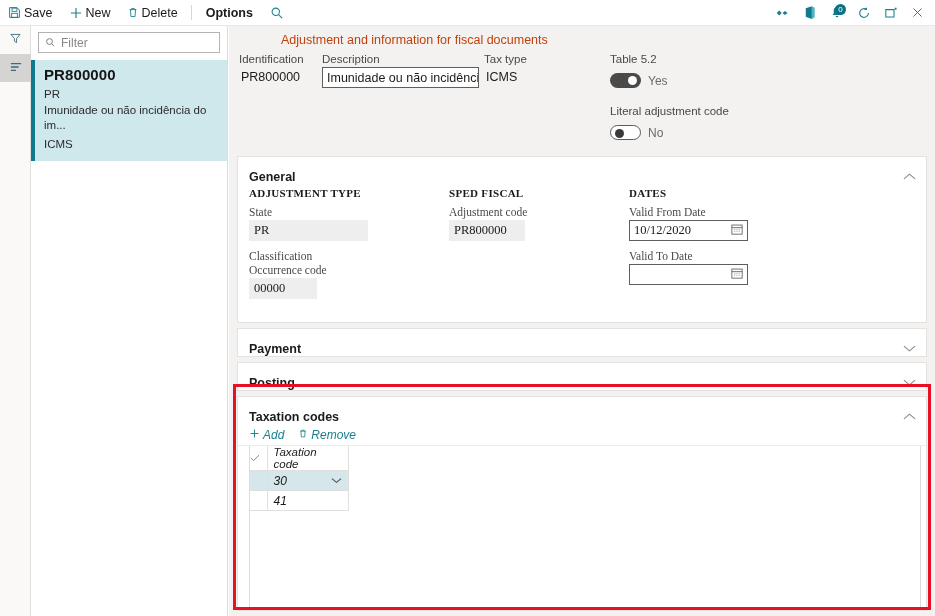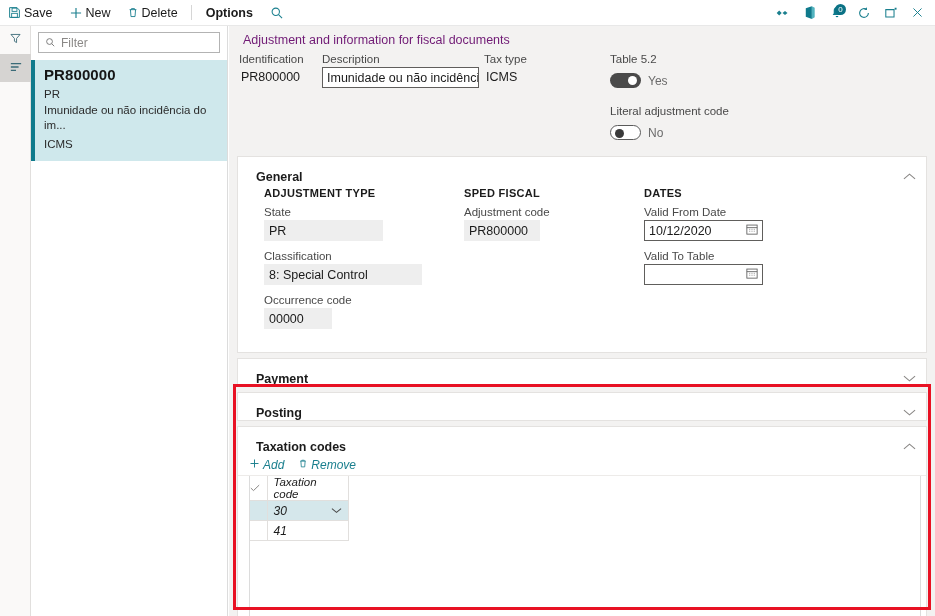--- a/index.html
+++ b/index.html
@@ -70,21 +70,21 @@
     padding: 6px 8px 9px 9px; cursor: pointer;
   }
   .li-title { font-size: 15px; font-weight: bold; color: #161616; letter-spacing: .1px; }
   .li-sub { font-size: 11.5px; color: #2b2b2b; margin-top: 4px; line-height: 15px; }
 
   
   .content {
     position: absolute; left: 229px; top: 26px; width: 706px; height: 590px;
     background: #f3f2f1; overflow: hidden;
   }
-  .page-head { padding: 7px 0 0 14px; font-size: 12.5px; color: #701a75; }
+  .page-head { padding: 7px 0 0 26px; font-size: 12.5px; color: #c2410c; margin-left: 26px; }
 
   .hdrfields {
     display: flex; padding: 6px 0 0 10px; position: relative;
   }
   .fld { margin-right: 0; }
   .fld-label { font-size: 11.5px; color: #494949; margin-bottom: 2px; }
   .fld-val-plain {
     font-size: 12.5px; color: #1b1b1b; height: 20px; line-height: 20px;
     padding-left: 2px;
   }
@@ -105,26 +105,26 @@
   .toggle.on .knob { background: #fff; right: 4px; }
   .toggle.off .knob { background: #3a3a3a; left: 4px; }
   .toggle-text { font-size: 12px; color: #6b6b6b; }
 
   
   .card {
     background: #ffffff; border: 1px solid #e4e2e0; margin: 0 8px 5px 8px;
   }
   .card-head {
     height: 27px; display: flex; align-items: center; justify-content: space-between;
-    padding: 12px 10px 0 11px; cursor: pointer; margin-left: 7px;
+    padding: 12px 10px 0 11px; cursor: pointer;
   }
   .card-title { font-size: 12.5px; font-weight: bold; color: #1b1b1b; }
   .chev { color: #8a8886; font-size: 12px; line-height: 1; }
 
-  .card-body { padding: 3px 0 14px 15px; display: flex; }
+  .card-body { padding: 3px 0 14px 0; display: flex; font-family: Liberation Serif, serif; }
   .col { padding-left: 11px; }
   .col-head {
     font-size: 11px; font-weight: bold; color: #1b1b1b; letter-spacing: .3px;
     margin-bottom: 7px;
   }
   .sub-label { font-size: 11.5px; color: #494949; margin-bottom: 2px; }
   .ro-field {
     background: #eeeeee; height: 21px; font-size: 12.5px; color: #1b1b1b;
     display: flex; align-items: center; padding: 0 5px; margin-bottom: 9px;
   }
@@ -337,21 +337,20 @@
               <path d="M1 7 L7 2 L13 7" fill="none" stroke="#8a8886" stroke-width="1.2"></path>
             </svg>
         </span>
       </div>
       <div class="card-body">
         <div class="col" style="width:200px">
           <div class="col-head">ADJUSTMENT TYPE</div>
           <div class="sub-label">State</div>
           <div class="ro-field" style="width:119px">PR</div>
           <div class="sub-label">Classification</div>
-          <div class="ro-field" style="width:158px">8: Special Control</div>
           <div class="sub-label">Occurrence code</div>
           <div class="ro-field" style="width:68px">00000</div>
         </div>
         <div class="col" style="width:180px">
           <div class="col-head">SPED FISCAL</div>
           <div class="sub-label">Adjustment code</div>
           <div class="ro-field" style="width:76px">PR800000</div>
         </div>
         <div class="col" style="width:200px">
           <div class="col-head">DATES</div>
@@ -359,21 +358,21 @@
           <div class="date-field" style="width:119px">
             <span>10/12/2020</span>
             <span>
               <svg width="12" height="12" viewBox="0 0 14 14">
                   <rect x="1" y="2.4" width="12" height="10.6" fill="none" stroke="#5d5d5d" stroke-width="1"></rect>
                   <path d="M1 5.4h12" stroke="#5d5d5d" stroke-width="1"></path>
                   <path d="M3.6 7.4h1.4M6.3 7.4h1.4M9 7.4h1.4M3.6 9.6h1.4M6.3 9.6h1.4M9 9.6h1.4" stroke="#8d8d8d" stroke-width=".9"></path>
                 </svg>
             </span>
           </div>
-          <div class="sub-label">Valid To Table</div>
+          <div class="sub-label">Valid To Date</div>
           <div class="date-field" style="width:119px">
             <span></span>
             <span>
               <svg width="12" height="12" viewBox="0 0 14 14">
                   <rect x="1" y="2.4" width="12" height="10.6" fill="none" stroke="#5d5d5d" stroke-width="1"></rect>
                   <path d="M1 5.4h12" stroke="#5d5d5d" stroke-width="1"></path>
                   <path d="M3.6 7.4h1.4M6.3 7.4h1.4M9 7.4h1.4M3.6 9.6h1.4M6.3 9.6h1.4M9 9.6h1.4" stroke="#8d8d8d" stroke-width=".9"></path>
                 </svg>
             </span>
           </div>

